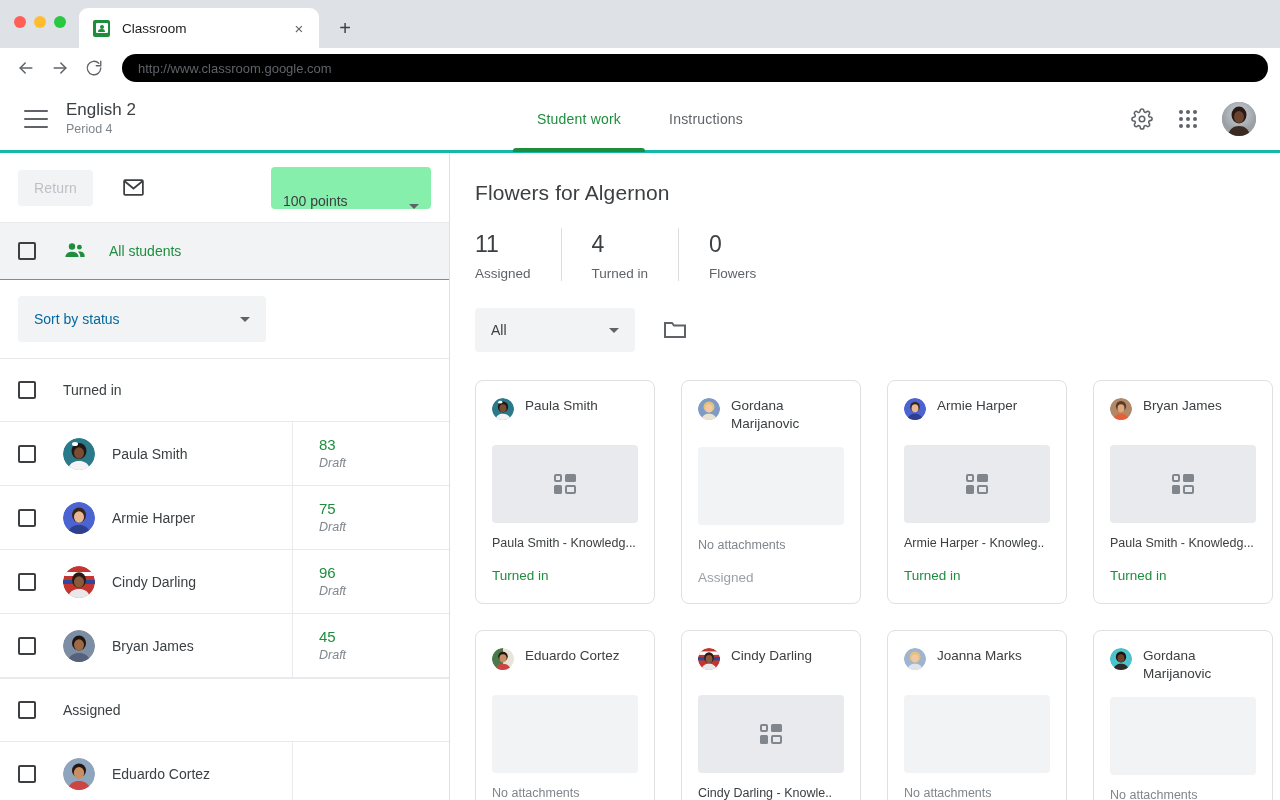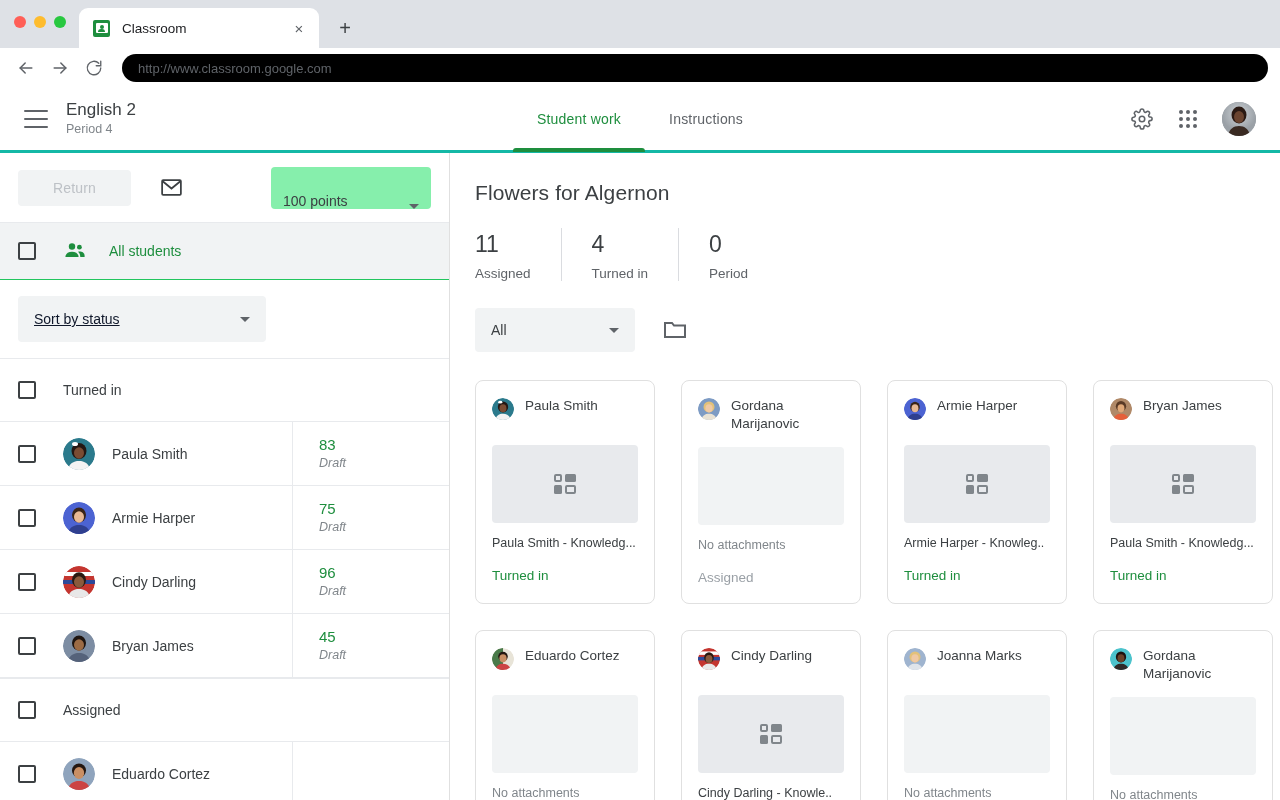--- a/index.html
+++ b/index.html
@@ -96,42 +96,42 @@
     background: #9aa0a6;
   }
 
   
   .body-split { display: flex; height: 735px; }
 
   
   .sidebar { width: 450px; border-right: 1px solid #e0e0e0; background: #fff; overflow: hidden; }
   .side-toolbar { height: 69px; display: flex; align-items: center; padding: 0 18px; }
   .return-btn {
-    width: 113px; height: 36px; background: #f1f3f4; border-radius: 4px; border: none;
+    width: 75px; height: 36px; background: #f1f3f4; border-radius: 4px; border: none;
     color: #bdc1c6; font-size: 14px; font-family: inherit; letter-spacing: .2px;
   }
   .envelope { margin-left: 28px; color: #3c4043; display: flex; }
   .points-select {
     margin-left: auto; width: 160px; height: 42px; background: #86efac; border-radius: 4px;
     display: flex; align-items: flex-end; padding: 0 12px; font-size: 14px; color: #3c4043;
   }
   .caret { margin-left: auto; width: 0; height: 0; border-left: 5px solid transparent; border-right: 5px solid transparent; border-top: 5px solid #5f6368; }
 
   .all-students-row {
     height: 58px; background: #f1f3f4; display: flex; align-items: center;
     padding: 0 18px; border-top: 1px solid #e8eaed; border-bottom: 1px solid #22c55e;
   }
   .cbox { width: 18px; height: 18px; border: 2px solid #3c4043; border-radius: 2px; flex: none; }
   .people-icon { margin-left: 27px; color: #1e8e3e; display: flex; }
   .all-students-label { margin-left: 22px; font-size: 14px; color: #1e8e3e; font-weight: 500; }
 
   .sort-wrap { height: 78px; display: flex; align-items: center; padding: 0 18px; }
   .sort-select {
     width: 248px; height: 46px; background: #f1f3f4; border-radius: 4px;
-    display: flex; align-items: center; padding: 0 16px; font-size: 14px; color: #0f172a; text-decoration: underline;
+    display: flex; align-items: center; padding: 0 16px; font-size: 14px; color: #0369a1;
   }
 
   .group-row {
     height: 64px; display: flex; align-items: center; padding: 0 18px;
     border-top: 1px solid #e8eaed; border-bottom: 1px solid #e8eaed;
   }
   .group-label { margin-left: 27px; font-size: 14px; color: #3c4043; }
 
   .student-row { height: 64px; display: flex; align-items: center; border-bottom: 1px solid #e8eaed; position: relative; }
   .student-row .left { display: flex; align-items: center; padding-left: 18px; width: 293px; height: 100%; border-right: 1px solid #e8eaed; }
@@ -439,21 +439,21 @@
       <div class="stat">
         <div class="num">11</div>
         <div class="lbl">Assigned</div>
       </div>
       <div class="stat">
         <div class="num">4</div>
         <div class="lbl">Turned in</div>
       </div>
       <div class="stat">
         <div class="num">0</div>
-        <div class="lbl">Period</div>
+        <div class="lbl">Flowers</div>
       </div>
     </div>
 
     <div class="filter-row">
       <div class="filter-select">
         <span>All</span>
         <span class="caret"></span>
       </div>
       <span class="folder-btn">
         <svg width="24" height="20" viewBox="0 0 24 20" fill="none" stroke="currentColor" stroke-width="2">

